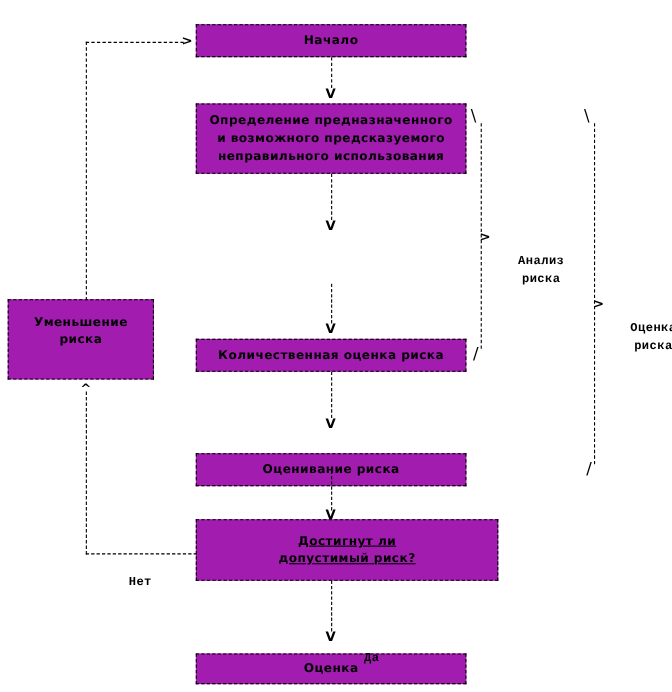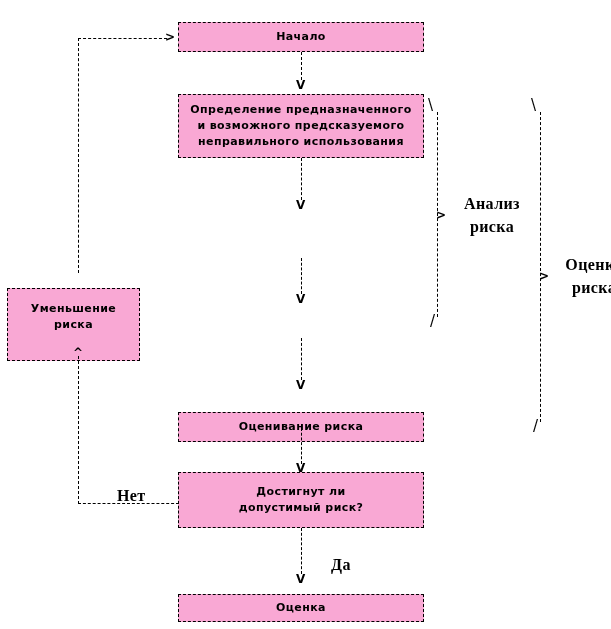--- a/index.html
+++ b/index.html
@@ -13,21 +13,21 @@
   #canvas {
     position: relative;
     width: 611px;
     height: 629px;
     background: #ffffff;
     overflow: hidden;
   }
   .node {
     position: absolute;
     border: 1px dashed #000000;
-    background: #f9a8d4;
+    background: #a21caf;
     box-sizing: border-box;
     display: flex;
     align-items: center;
     justify-content: center;
     text-align: center;
   }
   .node .node-text {
     font-family: "DejaVu Sans", sans-serif;
     font-size: 11px;
     font-weight: bold;
@@ -51,28 +51,29 @@
   .glyph {
     position: absolute;
     font-family: "DejaVu Sans", sans-serif;
     font-size: 12px;
     font-weight: bold;
     color: #000000;
     line-height: 1;
   }
   .label {
     position: absolute;
-    font-family: Liberation Serif, serif;
-    font-size: 16px;
+    font-family: Liberation Mono, monospace;
+    font-size: 11px;
     font-weight: bold;
     color: #000000;
     line-height: 1.45;
     letter-spacing: 0.4px;
     white-space: pre-line;
     text-align: center;
+    margin-top: 39px;
   }
   .brace-tip {
     position: absolute;
     font-family: "DejaVu Sans", sans-serif;
     font-size: 15px;
     font-weight: normal;
     color: #000000;
     line-height: 1;
   }
 </style>
@@ -85,35 +86,38 @@
     <span class="node-text">Начало</span>
   </div>
 
   <div class="node" style="left:178px; top:94px; width:246px; height:64px;">
     <span class="node-text">Определение предназначенного
 и возможного предсказуемого
 неправильного использования</span>
   </div>
 
 
+  <div class="node" style="left:178px; top:308px; width:246px; height:30px;">
+    <span class="node-text">Количественная оценка риска</span>
+  </div>
 
   <div class="node" style="left:178px; top:412px; width:246px; height:30px;">
     <span class="node-text">Оценивание риска</span>
   </div>
 
-  <div class="node" style="left:178px; top:472px; width:246px; height:56px;">
+  <div class="node" style="left:178px; top:472px; width:275px; height:56px;text-decoration:underline;">
     <span class="node-text">Достигнут ли
 допустимый риск?</span>
   </div>
 
   <div class="node" style="left:178px; top:594px; width:246px; height:28px;">
     <span class="node-text">Оценка</span>
   </div>
 
-  <div class="node" style="left:7px; top:288px; width:133px; height:73px; justify-content:flex-end; align-items:flex-start;">
+  <div class="node" style="left:7px; top:272px; width:133px; height:73px; justify-content:flex-end; align-items:flex-start;">
     <span class="node-text" style="margin-top:12px;">Уменьшение риска</span>
   </div>
 
   <div class="vline" style="left:301px; top:52px; height:28px;"></div>
   <span class="glyph" style="left:296px; top:79px;">V</span>
 
   <div class="vline" style="left:301px; top:158px; height:42px;"></div>
   <span class="glyph" style="left:296px; top:199px;">V</span>
 
   <div class="vline" style="left:301px; top:258px; height:36px;"></div>

